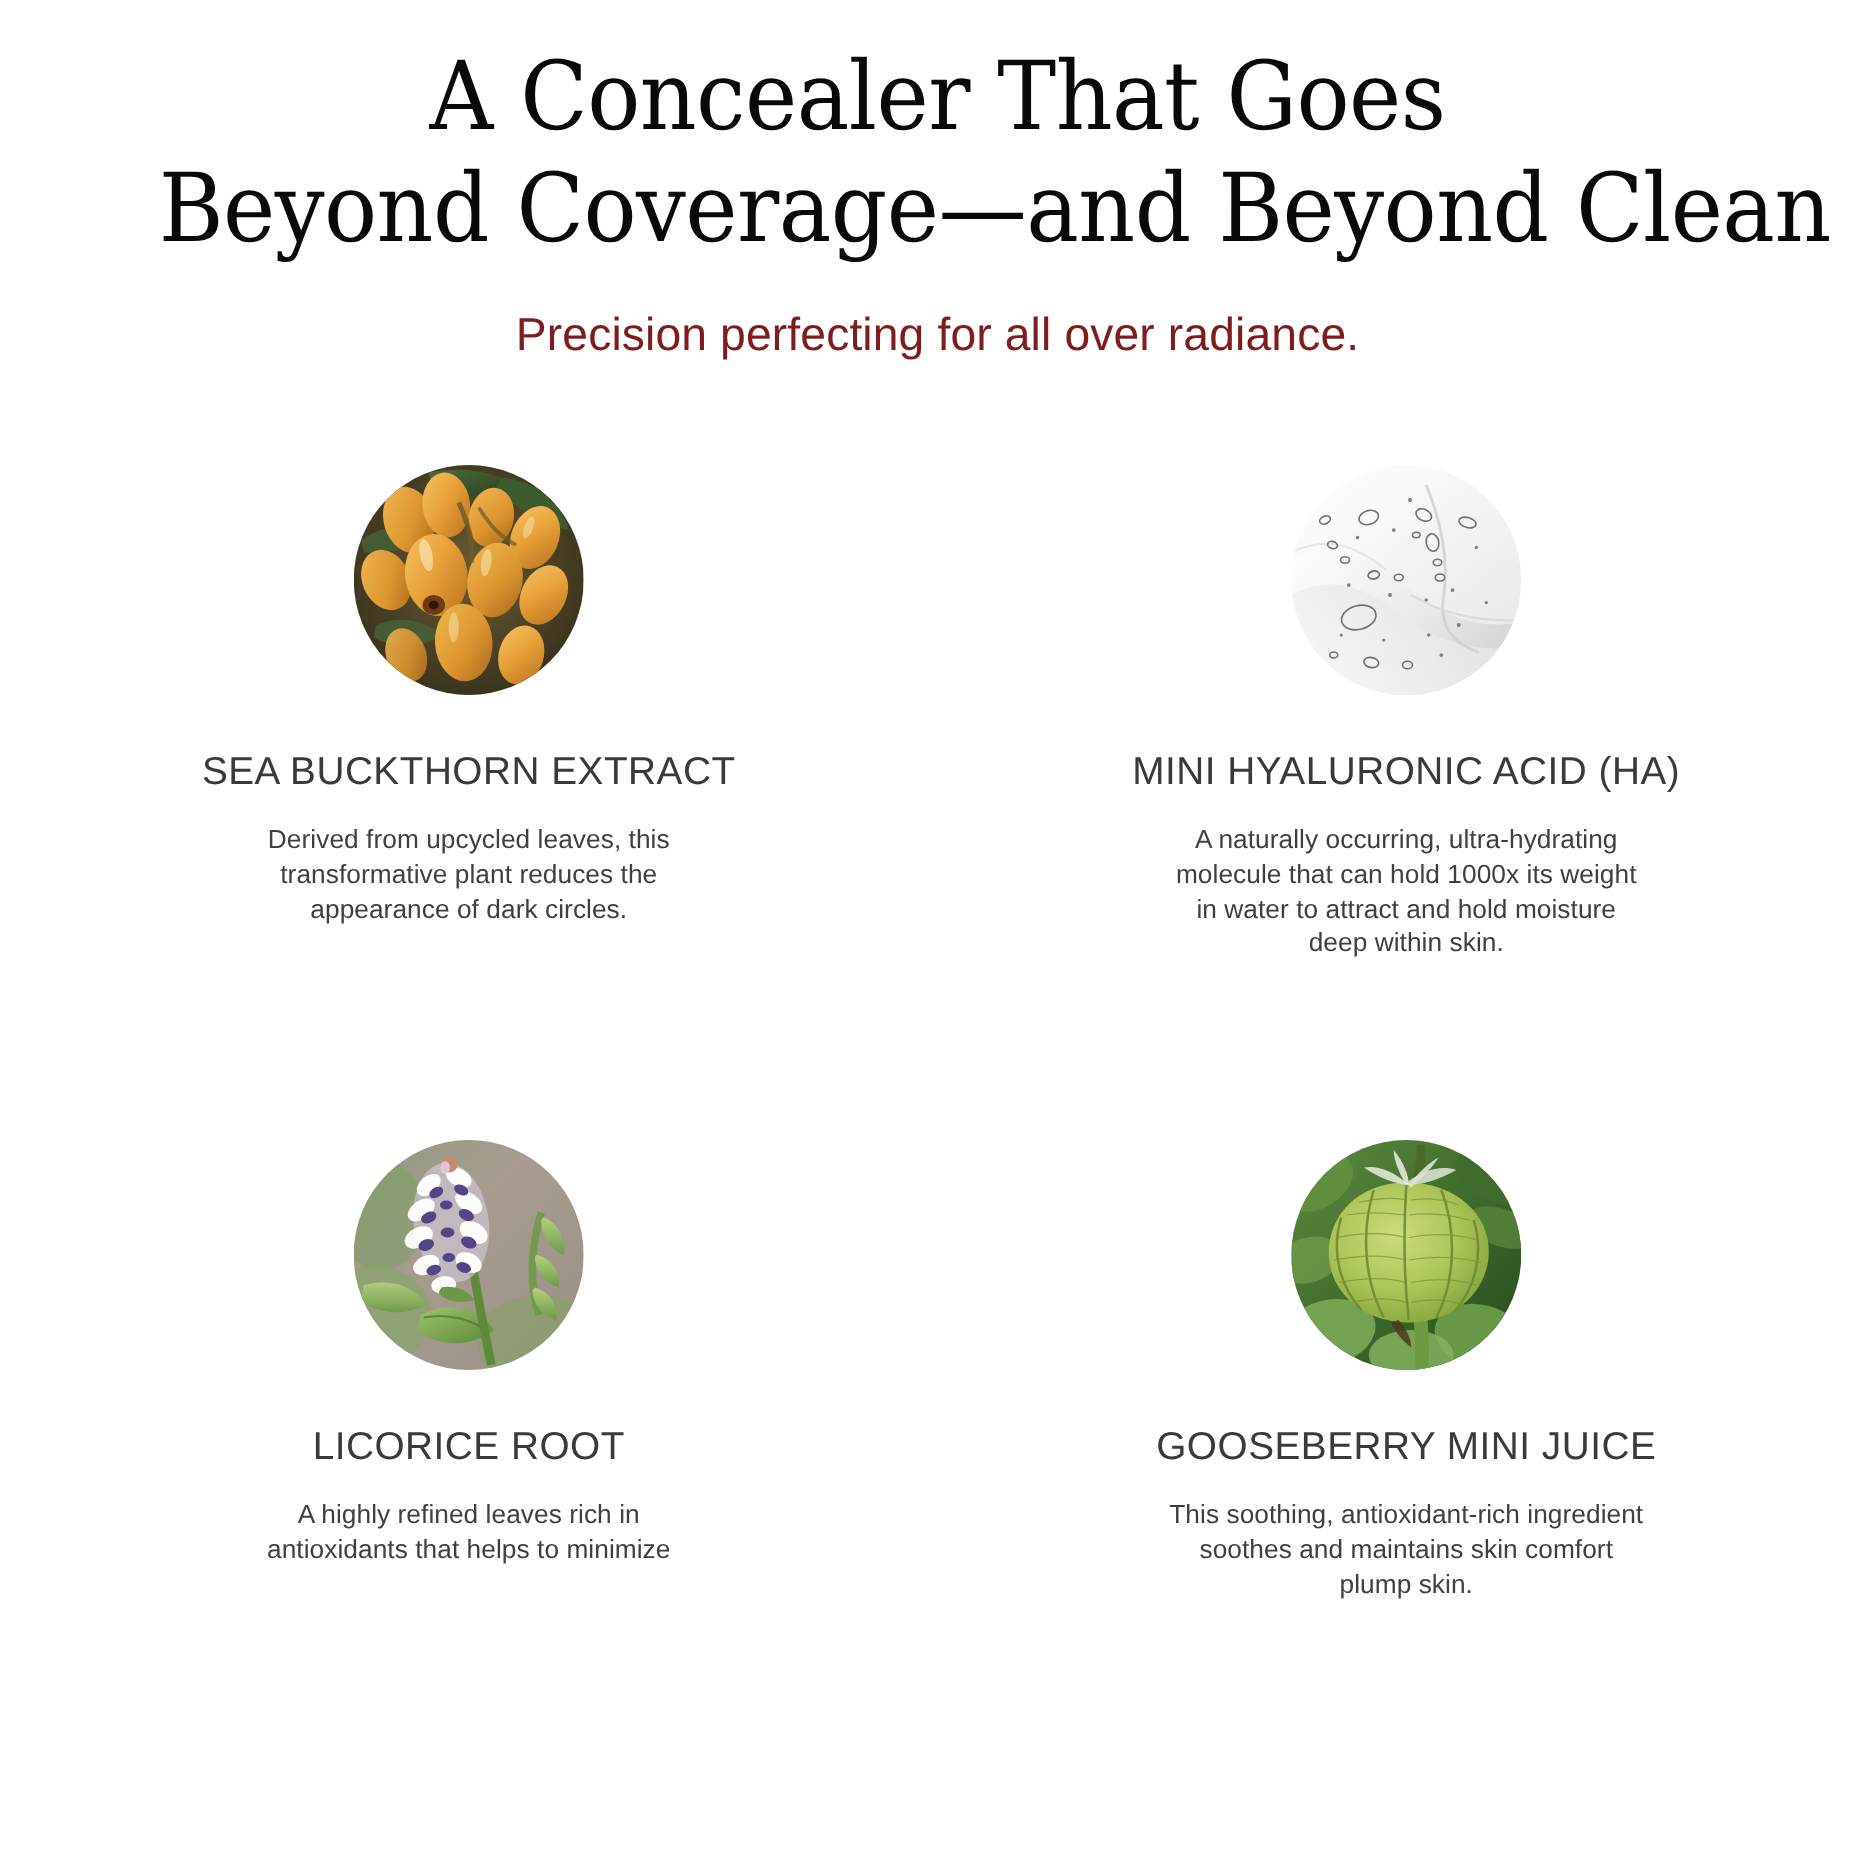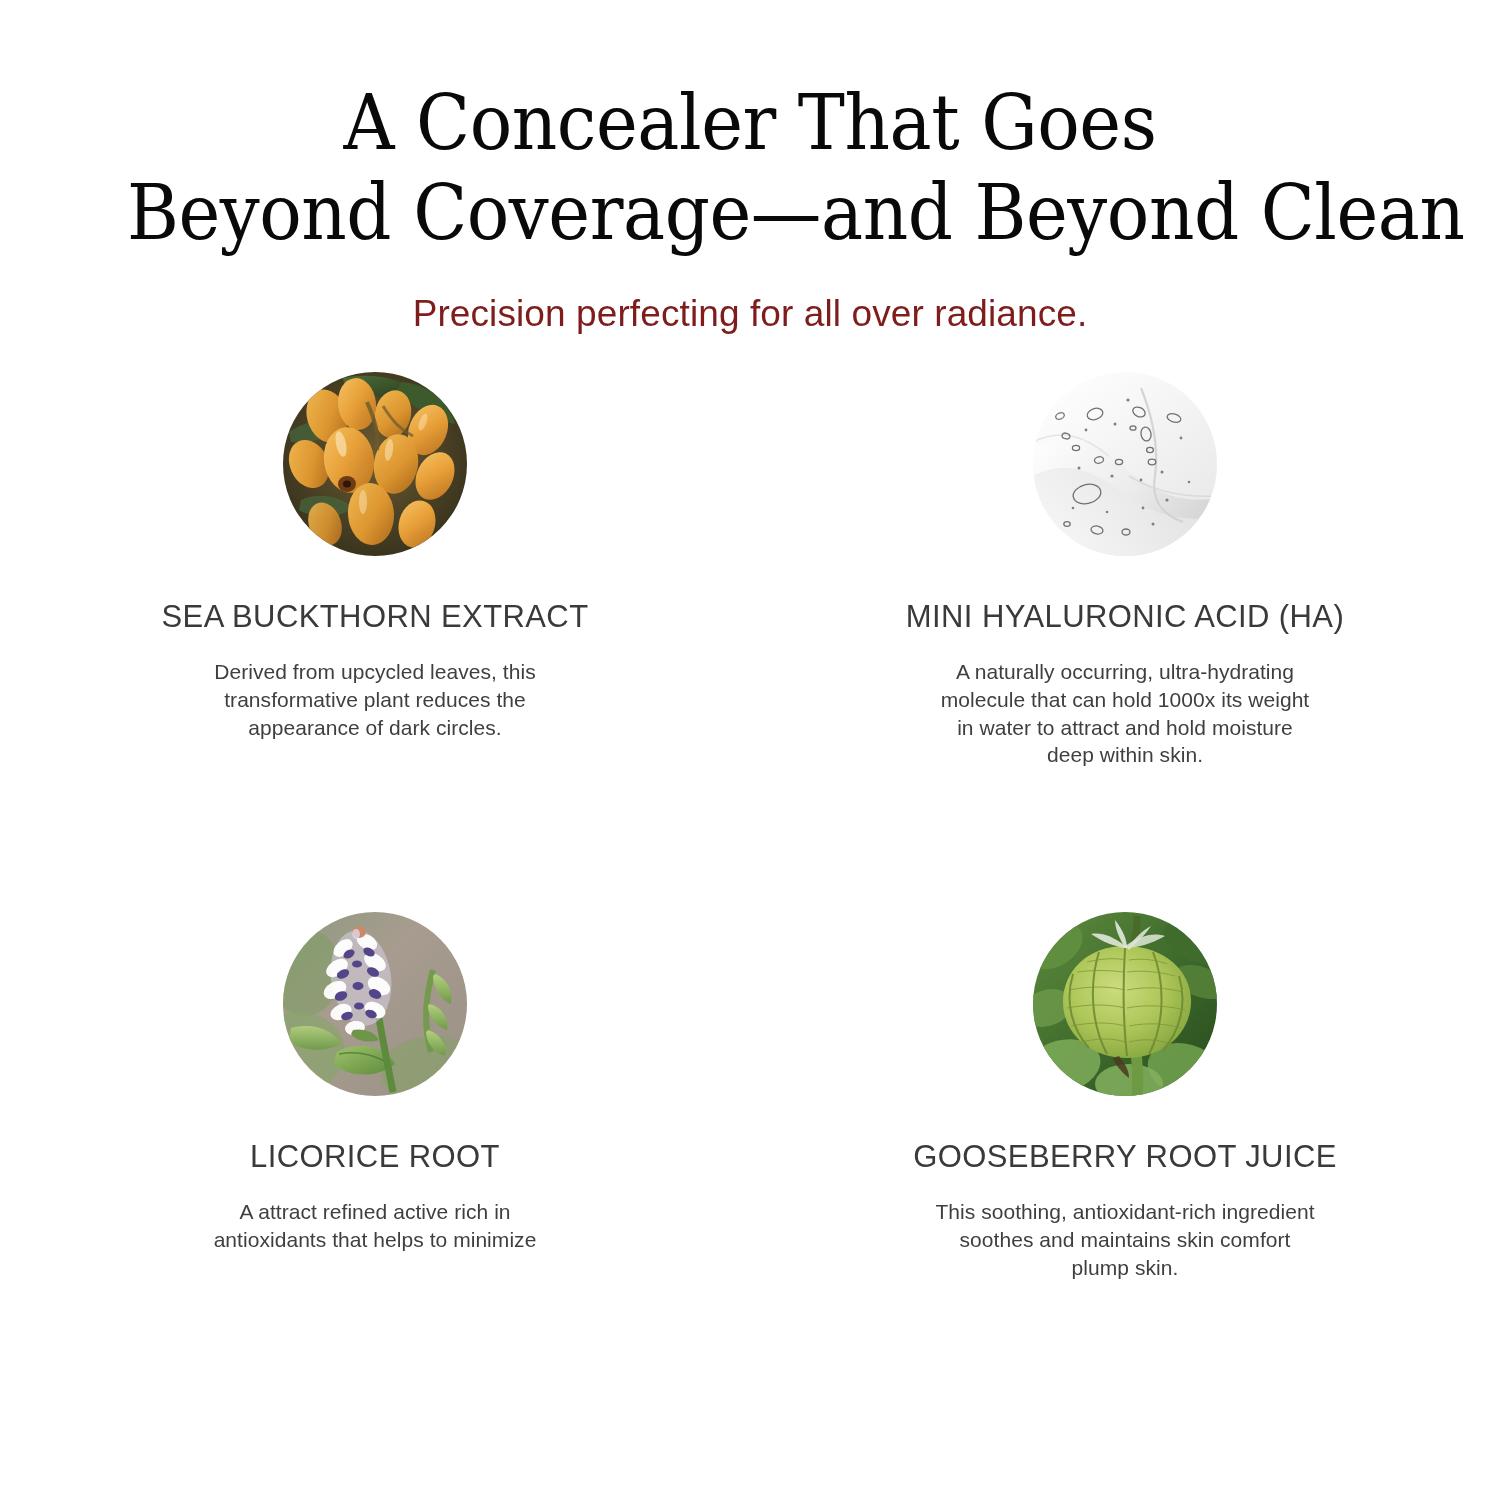--- a/index.html
+++ b/index.html
@@ -16,21 +16,21 @@
 
   .page {
     position: relative;
     width: 1500px;
     height: 1500px;
     background: #ffffff;
   }
 
   
   .header {
-    padding-top: 78px;
+    padding-top: 32px;
     text-align: center;
   }
   .headline {
     font-family: "DejaVu Serif", "Liberation Serif", serif;
     font-weight: 400;
     font-size: 76px;
     line-height: 1.18;
     letter-spacing: -0.5px;
     color: #09090a;
     margin: 0 auto;
@@ -325,21 +325,21 @@
 
               <ellipse cx="76" cy="20" rx="7" ry="6" fill="#c98a6a"></ellipse>
               <ellipse cx="73" cy="22" rx="4" ry="5" fill="#e0d6e8" opacity="0.8"></ellipse>
             </g>
 
             <path d="M70 118 C80 116 92 120 96 128 C84 132 72 128 68 122 Z" fill="#6d9648"></path>
           </svg>
         </div>
         <div class="card-title">LICORICE ROOT</div>
         <div class="card-body">
-          <span>A attract refined active rich in</span>
+          <span>A highly refined leaves rich in</span>
           <span>antioxidants that helps to minimize</span>
         </div>
       </div>
     </div>
 
     <div class="card">
       <div class="card-inner">
         <div class="thumb">
           <svg viewBox="0 0 184 184" xmlns="http://www.w3.org/2000/svg">
             <defs>
@@ -397,21 +397,21 @@
             </g>
 
             <path d="M92 34 C80 24 68 20 58 22 C70 30 80 34 92 36 Z" fill="#d8e3d0" opacity="0.95"></path>
             <path d="M92 34 C106 24 120 20 132 24 C118 32 104 36 92 36 Z" fill="#cfdcc6" opacity="0.95"></path>
             <path d="M92 36 C86 26 82 16 82 8 C90 18 94 28 94 36 Z" fill="#e2eadc" opacity="0.9"></path>
             <path d="M94 36 C102 26 110 18 118 14 C110 26 102 32 96 38 Z" fill="#dbe5d3" opacity="0.9"></path>
 
             <path d="M86 144 C92 152 96 158 96 166 C88 160 82 152 80 146 Z" fill="#4c3a22" opacity="0.85"></path>
           </svg>
         </div>
-        <div class="card-title">GOOSEBERRY ROOT JUICE</div>
+        <div class="card-title">GOOSEBERRY MINI JUICE</div>
         <div class="card-body">
           <span>This soothing, antioxidant-rich ingredient</span>
           <span>soothes and maintains skin comfort</span>
           <span>plump skin.</span>
         </div>
       </div>
     </div>
 
   </div>
 </div>

